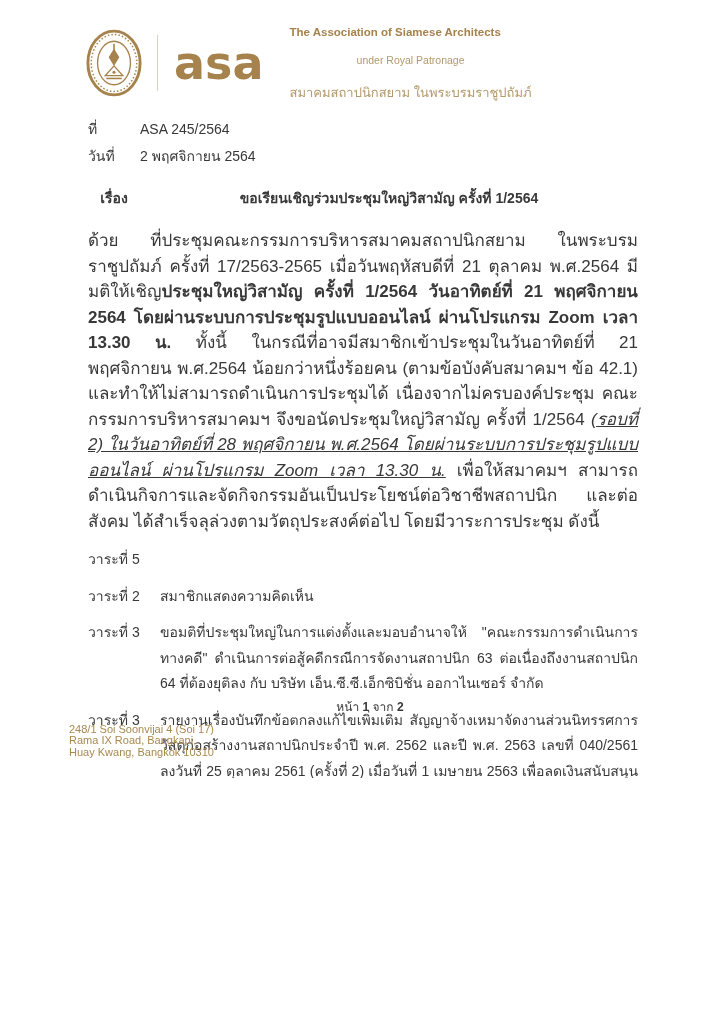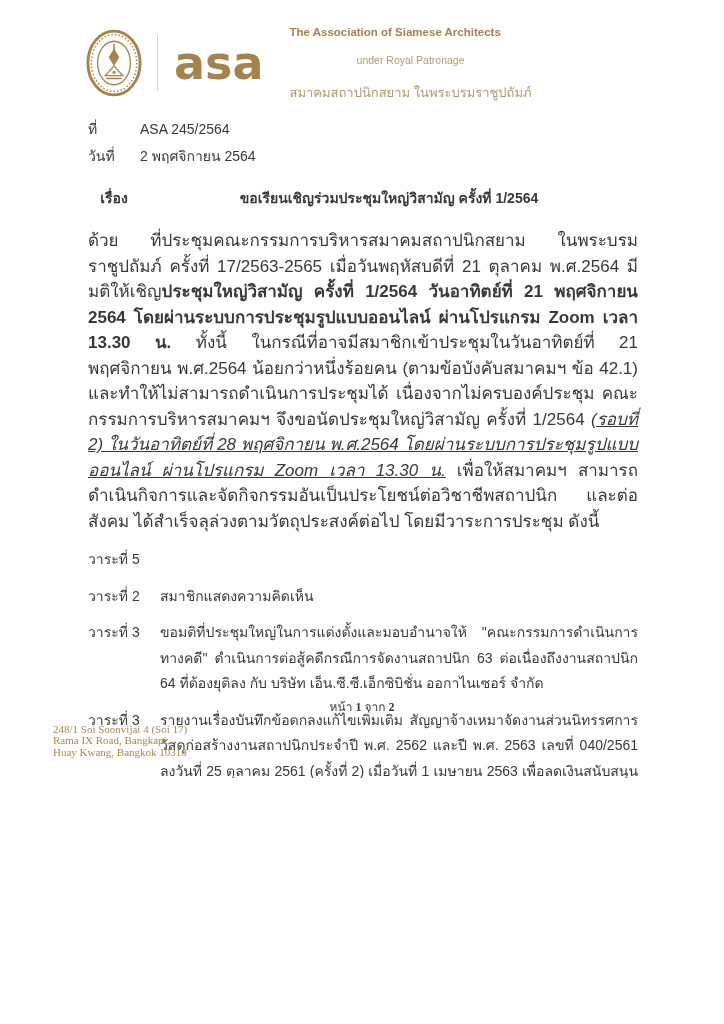--- a/index.html
+++ b/index.html
@@ -59,21 +59,21 @@
     line-height: 25.5px;
     font-size: 17px;
   }
 
   .agenda { margin-top: 13px; }
   .agenda-item { display: flex; margin-bottom: 11px; }
   .agenda-label { width: 72px; flex: 0 0 auto; line-height: 25.5px; }
   .agenda-text { flex: 1; text-align: justify; line-height: 25.5px; }
 
   
-  .footer { position: absolute; left: 0; right: 0; bottom: 20px; font-family: Liberation Serif, serif; }
+  .footer { position: absolute; left: 16px; right: 0; bottom: 20px; }
   .page-num { text-align: center; font-size: 12px; margin-bottom: 8px; color: #3a3a3a; }
   .footer-cols {
     display: flex;
     align-items: center;
     padding-left: 53px;
     color: #a8894f;
     font-size: 11px;
     line-height: 11.5px;
   }
   .footer-col { margin-right: 22px; }

